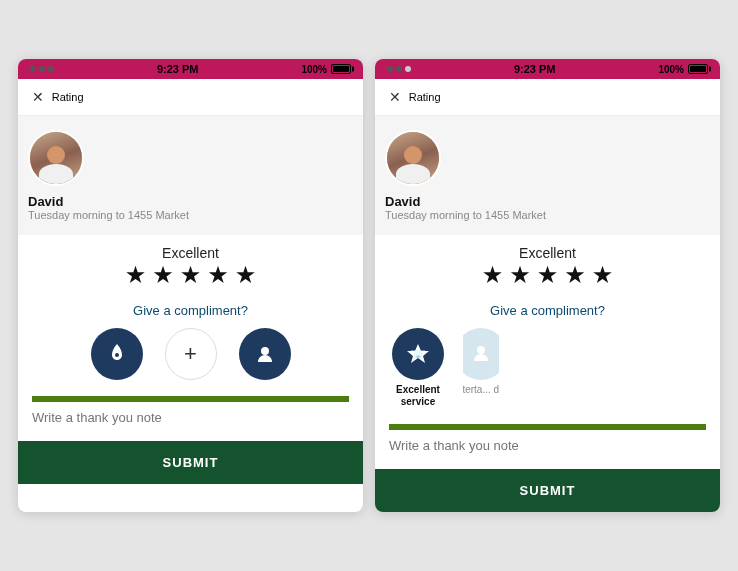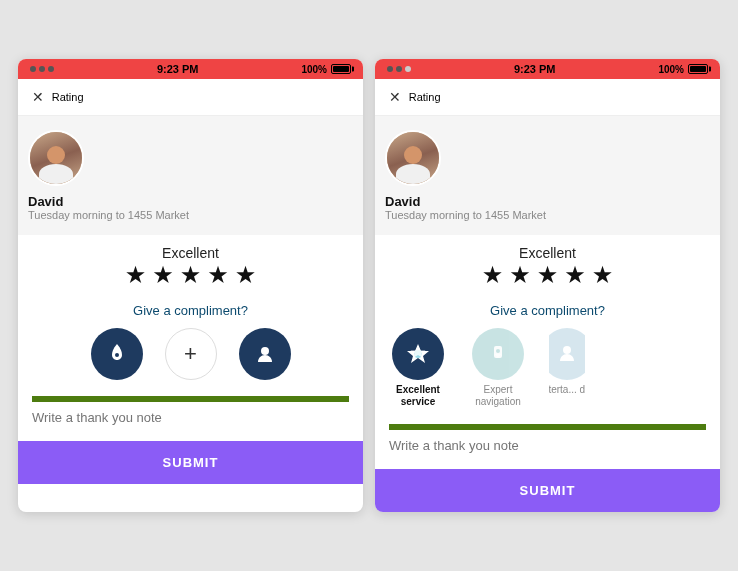--- a/index.html
+++ b/index.html
@@ -18,21 +18,21 @@
       padding: 10px;
     }
     .phone {
       width: 345px;
       background: #fff;
       border-radius: 8px;
       overflow: hidden;
       box-shadow: 0 2px 12px rgba(0,0,0,0.15);
     }
     .status-bar {
-      background: #ef4444;
+      background: #be185d;
       display: flex;
       justify-content: space-between;
       align-items: center;
       padding: 4px 12px;
       font-size: 10px;
       font-weight: 600;
       color: #000;
     }
     .status-bar .dots {
       display: flex; gap: 3px;
@@ -218,21 +218,21 @@
       border-top: 6px solid #4d7c0f;
       padding: 8px 0;
       font-size: 13px;
       color: #bbb;
       outline: none;
       background: transparent;
     }
     .submit-btn {
       width: calc(100% - 0px);
       margin: 0;
-      background: #8b5cf6;
+      background: #14532d;
       color: #fff;
       border: none;
       padding: 14px;
       font-size: 13px;
       font-weight: 700;
       letter-spacing: 1px;
       text-transform: uppercase;
       cursor: pointer;
     }
   </style>
@@ -360,44 +360,34 @@
         <span class="star">★</span>
         <span class="star">★</span>
         <span class="star">★</span>
         <span class="star">★</span>
       </div>
     </div>
 
     
     <div class="compliment-section">
       <div class="compliment-label">Give a compliment?</div>
-      <div class="compliment-items" style="justify-content: flex-start; gap: 22px; overflow: hidden;">
+      <div class="compliment-items" style="justify-content: flex-start; gap: 16px; overflow: hidden;">
 
         <div class="compliment-item" style="width:58px;">
           <div class="compliment-icon dark-blue">
             <svg width="28" height="28" viewBox="0 0 28 28" fill="none">
               <polygon points="14,4 17,11 25,11 19,16 21,23 14,18 7,23 9,16 3,11 11,11" fill="white"></polygon>
               <circle cx="14" cy="14" r="4" fill="#5cc8e0" opacity="0.6"></circle>
               <polygon points="14,6 16.5,10.5 21.5,10.5 17.5,13.5 19,18 14,15 9,18 10.5,13.5 6.5,10.5 11.5,10.5" fill="white" opacity="0.8"></polygon>
             </svg>
           </div>
           <span class="compliment-item-label selected">Excellent service</span>
         </div>
 
 
-        <div class="compliment-item" style="width:58px;">
-          <div class="compliment-icon teal" style="opacity:0.7;">
-            <svg width="26" height="26" viewBox="0 0 26 26" fill="white">
-              <rect x="9" y="5" width="8" height="12" rx="2" fill="white" opacity="0.9"></rect>
-              <path d="M13 17l-4-4h8z" fill="white" opacity="0.7"></path>
-              <circle cx="13" cy="10" r="2" fill="#b2d8d8"></circle>
-            </svg>
-          </div>
-          <span class="compliment-item-label">Expert navigation</span>
-        </div>
 
         <div class="compliment-item" style="width:36px; overflow:hidden;">
           <div class="compliment-icon light-blue" style="opacity:0.7; width:52px;">
             <svg width="26" height="26" viewBox="0 0 26 26" fill="white">
               <circle cx="13" cy="9" r="4" fill="white"></circle>
               <path d="M6 20c0-3.87 3.13-7 7-7s7 3.13 7 7" fill="white"></path>
             </svg>
           </div>
           <span class="compliment-item-label" style="white-space:nowrap;">Enterta... drivi</span>
         </div>

